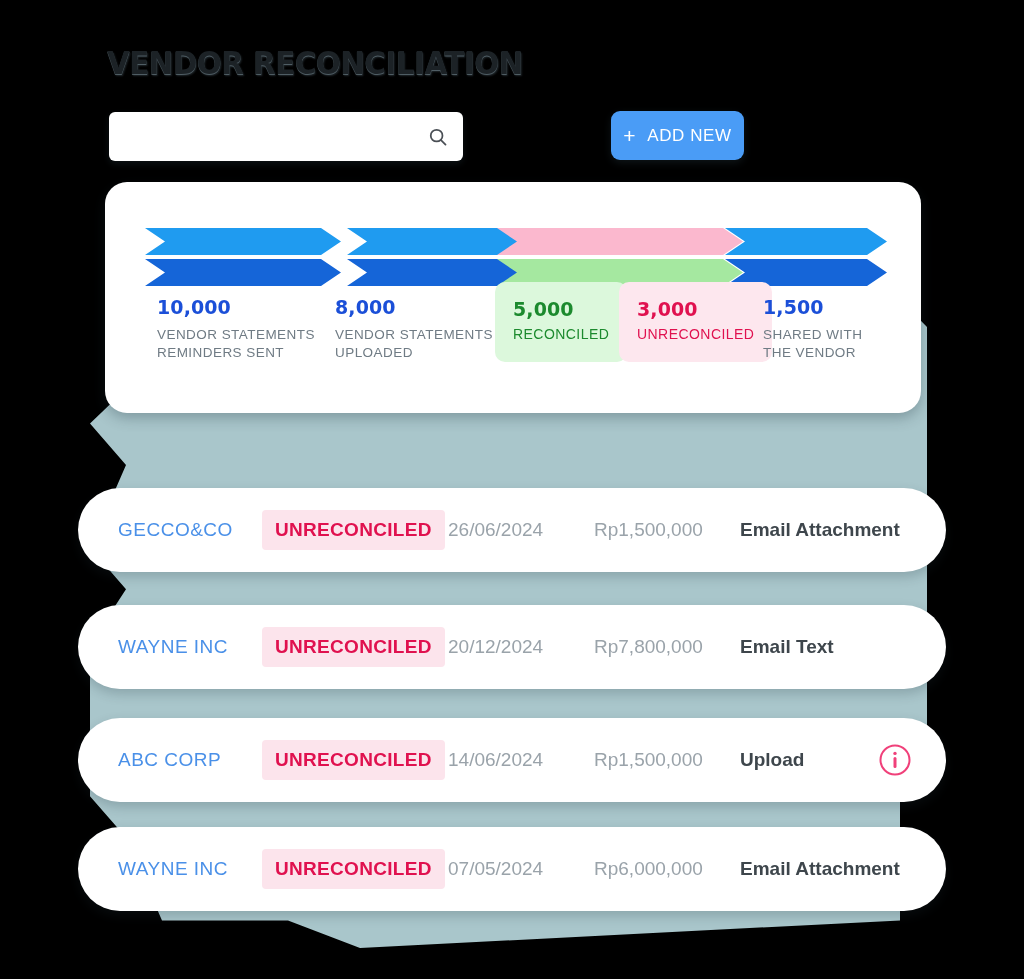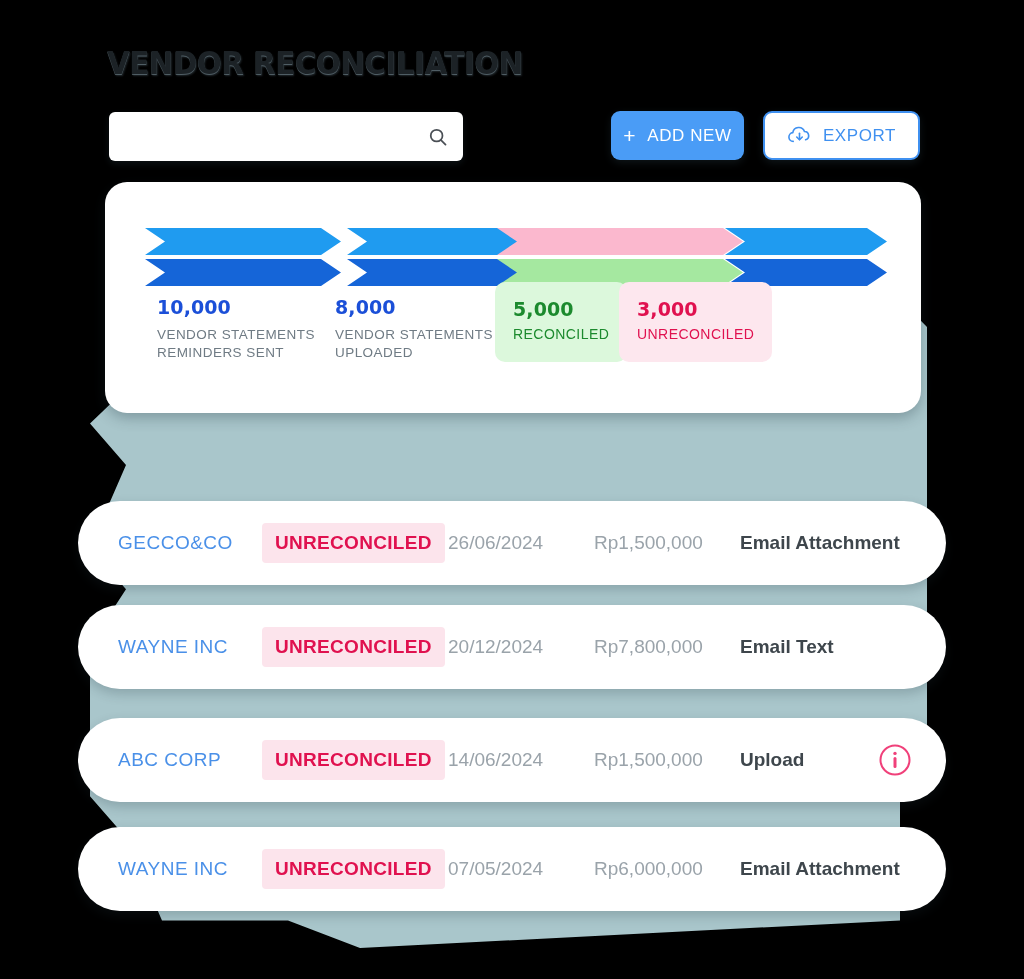--- a/index.html
+++ b/index.html
@@ -284,30 +284,20 @@
           <line x1="15.3" y1="15.3" x2="20.2" y2="20.2" stroke-linecap="round"></line>
       </svg>
     </span>
   </div>
 
   <div class="btn btn-add">
     <span class="plus-icon">+</span>
     <span>ADD NEW</span>
   </div>
 
-  <div class="btn btn-export">
-    <span style="display:flex;">
-      <svg viewBox="0 0 26 22" width="25" height="21" fill="none" stroke="#3f90f0" stroke-width="1.7" stroke-linecap="round" stroke-linejoin="round">
-        <path d="M6.4 17.2a4.6 4.6 0 0 1-.4-9.17 6.3 6.3 0 0 1 12.2-1.2 4.4 4.4 0 0 1 1.2 8.63"></path>
-        <line x1="13" y1="8.6" x2="13" y2="15.2"></line>
-        <polyline points="10.1,12.6 13,15.5 15.9,12.6"></polyline>
-      </svg>
-    </span>
-    <span>EXPORT</span>
-  </div>
 
   <div class="funnel-card">
     <div class="funnel-row" id="funnel-row">
         <div class="chev" style="left: 0px; width: 196px;">
           <div class="half top" style="background: rgb(31, 155, 240);"></div>
           <div class="half bot" style="background: rgb(21, 101, 216);"></div>
         </div>
         <div class="chev" style="left: 202px; width: 196px;">
           <div class="half top" style="background: rgb(31, 155, 240);"></div>
           <div class="half bot" style="background: rgb(21, 101, 216);"></div>
@@ -333,26 +323,31 @@
 UPLOADED</div>
         </div>
         <div class="stat boxed green" style="left: 350px;">
           <div class="num">5,000</div>
           <div class="lbl">RECONCILED</div>
         </div>
         <div class="stat boxed pink" style="left: 474px;">
           <div class="num">3,000</div>
           <div class="lbl">UNRECONCILED</div>
         </div>
+        <div class="stat plain" style="left: 618px;">
+          <div class="num">1,500</div>
+          <div class="lbl">SHARED WITH
+THE VENDOR</div>
+        </div>
       </div>
   </div>
 
 
   <div id="rows-container">
-      <div class="row" style="top: 501px; z-index: 10;">
+      <div class="row" style="top: 488px; z-index: 10;">
         <div class="cell c-vendor" style="left: 40px;">GECCO&amp;CO</div>
         <div class="cell c-status" style="left: 184px;">UNRECONCILED</div>
         <div class="cell c-date" style="left: 370px;">26/06/2024</div>
         <div class="cell c-balance" style="left: 516px;">Rp1,500,000</div>
         <div class="cell c-source" style="left: 662px;">Email Attachment</div>
       </div>
       <div class="row" style="top: 605px; z-index: 9;">
         <div class="cell c-vendor" style="left: 40px;">WAYNE INC</div>
         <div class="cell c-status" style="left: 184px;">UNRECONCILED</div>
         <div class="cell c-date" style="left: 370px;">20/12/2024</div>

